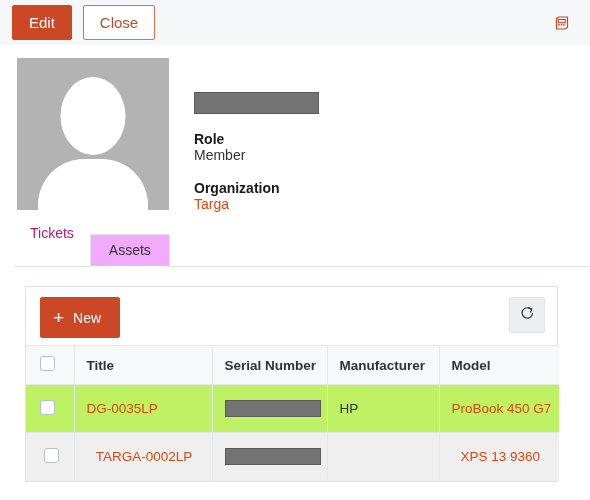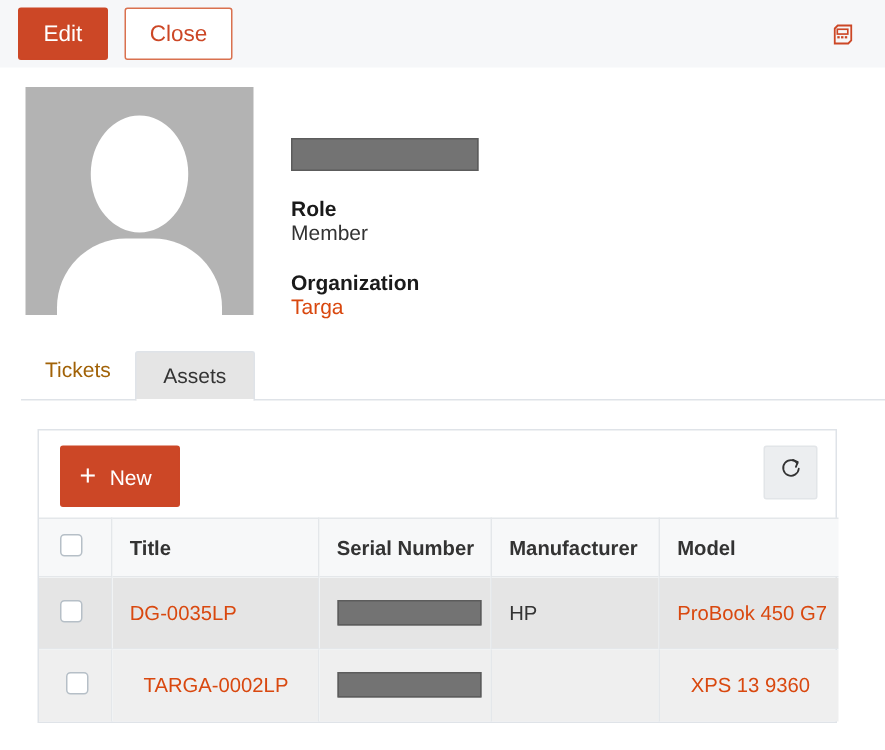--- a/index.html
+++ b/index.html
@@ -122,31 +122,31 @@
   }
   .tabs {
     display: flex;
     align-items: flex-end;
     height: 32px;
     position: relative;
     z-index: 2;
   }
   .tab {
     font-size: 14px;
-    padding: 7px 15px 12px 15px;
+    padding: 7px 15px 25px 15px;
     cursor: pointer;
     border: 1px solid transparent;
     border-bottom: none;
-    color: #a16207;
+    color: #be185d;
     background: transparent;
     line-height: 1.2;
   }
   .tab.active {
     color: #333333;
-    background: #e5e5e5;
+    background: #f0abfc;
     border-color: #dfe3e8;
     border-radius: 2px 2px 0 0;
     position: relative;
     padding: 7px 18px 8px 18px;
   }
   .tab-underline {
     position: absolute;
     left: 14px;
     right: 0;
     bottom: 0;
@@ -226,21 +226,21 @@
     color: #333333;
     height: 36px;
     padding-top: 10px;
     padding-bottom: 10px;
   }
   .col-check { width: 48px; padding-left: 14px !important; }
   .col-title { width: 138px; }
   .col-serial { width: 115px; }
   .col-manu { width: 112px; }
   .col-model { width: 120px; }
-  tbody tr.row-white td { background: #e5e5e5; }
+  tbody tr.row-white td { background: #bef264; }
   tbody tr.row-alt td { background: #efefef; text-align: center; }
   tbody td { height: 48px; color: #333333; }
   .cell-link { color: #d9480f; cursor: pointer; }
   .redact-cell {
     display: block;
     width: 96px;
     height: 17px;
     background: #737373;
     border: 1px solid #5c5c5c;
   }

